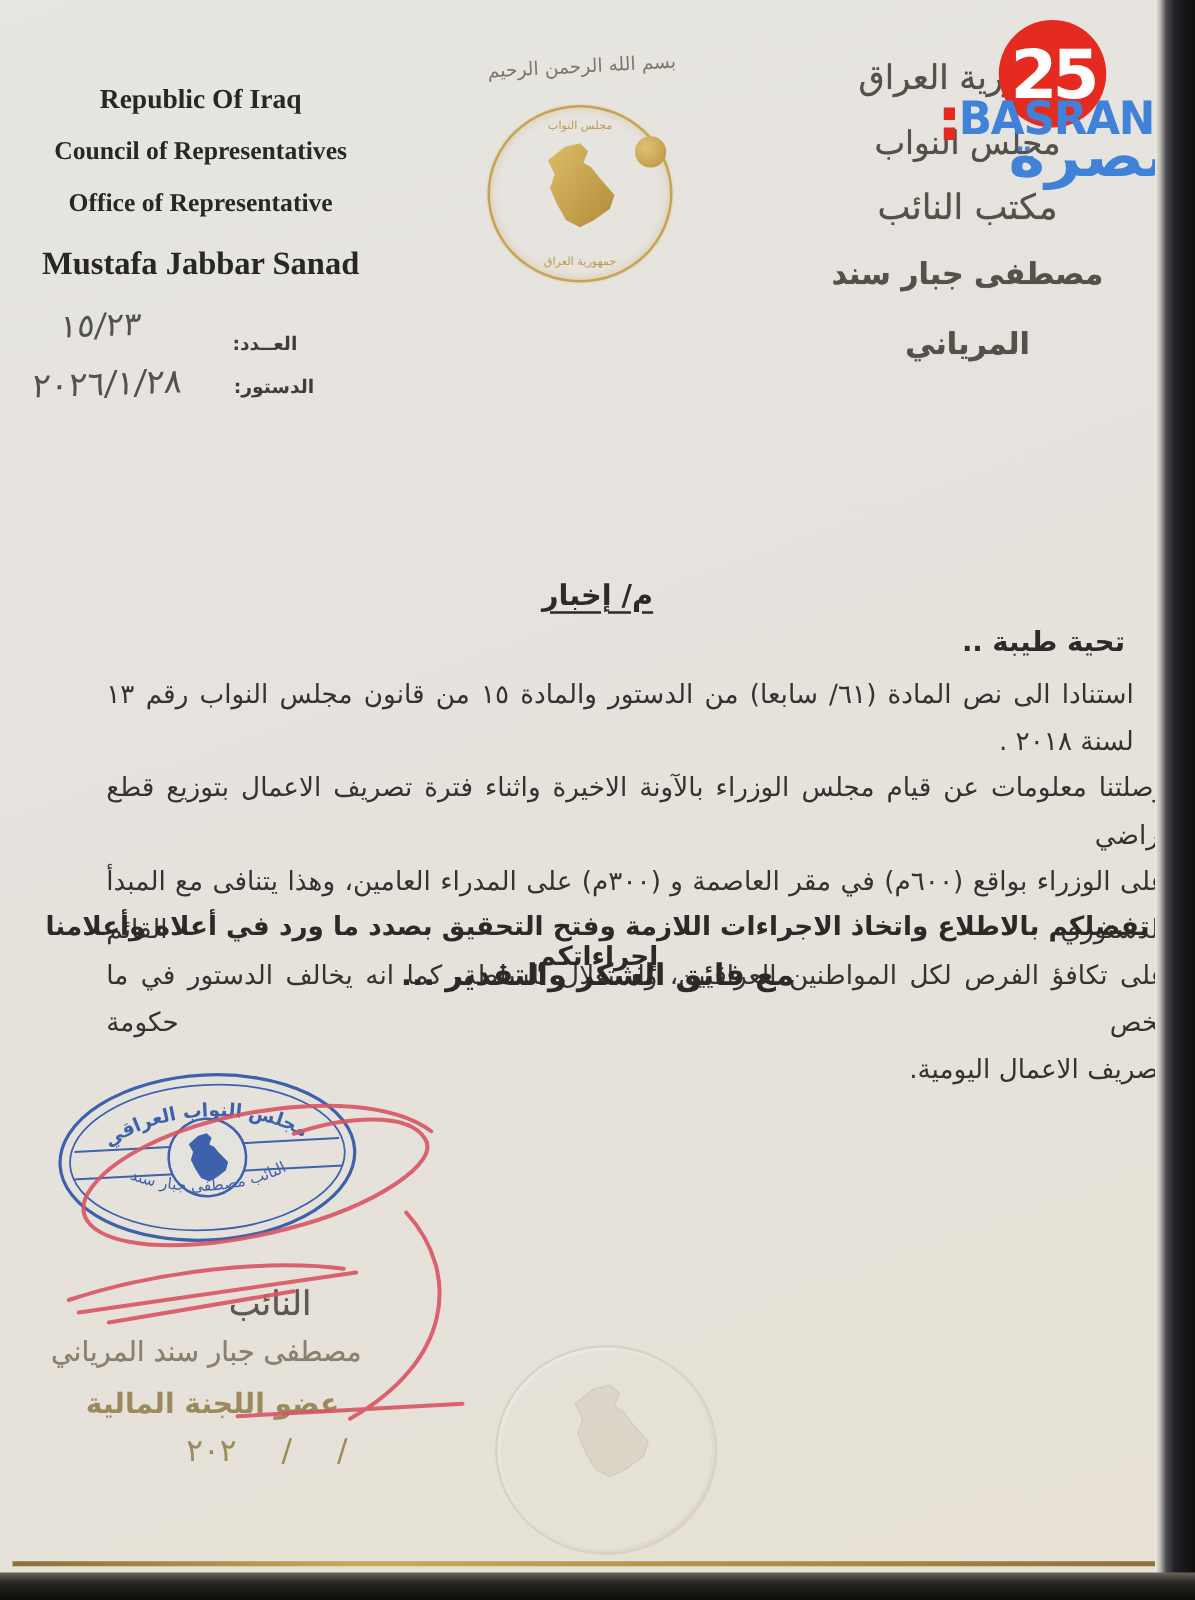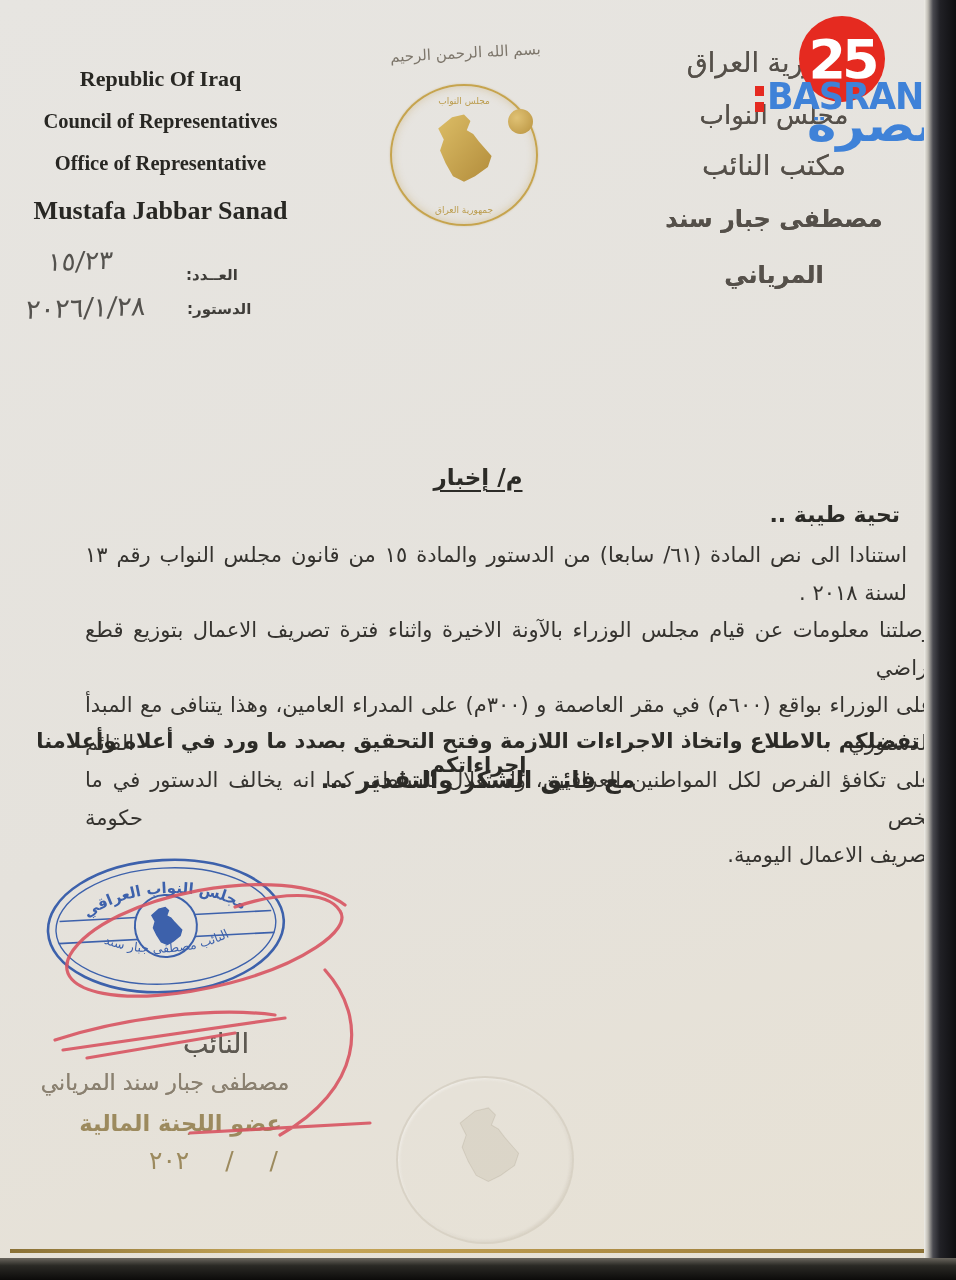--- a/index.html
+++ b/index.html
@@ -58,21 +58,21 @@
            font-weight:bold;direction:rtl;color:#2b2a26;}
   .closing{position:absolute;left:0;top:766px;width:956px;text-align:center;font-size:24px;
            font-weight:bold;direction:rtl;color:#2b2a26;}
   
   .stamp{position:absolute;left:40px;top:852px;width:252px;height:152px;transform:rotate(-3deg);opacity:.92;}
   .sig-svg{position:absolute;left:35px;top:875px;width:340px;height:300px;z-index:6;}
   .sig-title{position:absolute;left:150px;top:1028px;width:132px;text-align:center;font-size:27px;
              color:#5d5951;direction:rtl;text-shadow:0 0 .6px #6a645c;}
   .sig-name{position:absolute;left:40px;top:1070px;width:250px;text-align:center;font-size:22px;
             color:#8a8070;direction:rtl;text-shadow:0 0 .6px #958c7c;}
-  .sig-role{position:absolute;left:58px;top:1110px;width:224px;text-align:right;font-size:22.5px;
+  .sig-role{position:absolute;left:58px;top:1110px;width:224px;text-align:center;font-size:22.5px;
             font-weight:bold;color:#9c8a5e;direction:rtl;}
   .sig-date{position:absolute;left:58px;top:1146px;width:220px;text-align:right;font-size:25px;
             color:#9c8a5e;direction:ltr;word-spacing:28px;}
   
   .emboss{position:absolute;left:396px;top:1076px;width:178px;height:168px;opacity:.8;}
   .emboss .ring{position:absolute;inset:0;border-radius:50%;border:2px solid rgba(168,158,138,.28);
                 box-shadow:inset 1px 1px 3px rgba(255,255,255,.6),inset -1px -1px 3px rgba(150,140,120,.25);}
   
   .gold-line{position:absolute;left:10px;top:1249px;width:930px;height:4px;
              background:linear-gradient(90deg,#8a7136,#c9a95a 30%,#ab8a43 70%,#8a7136);z-index:45;}

